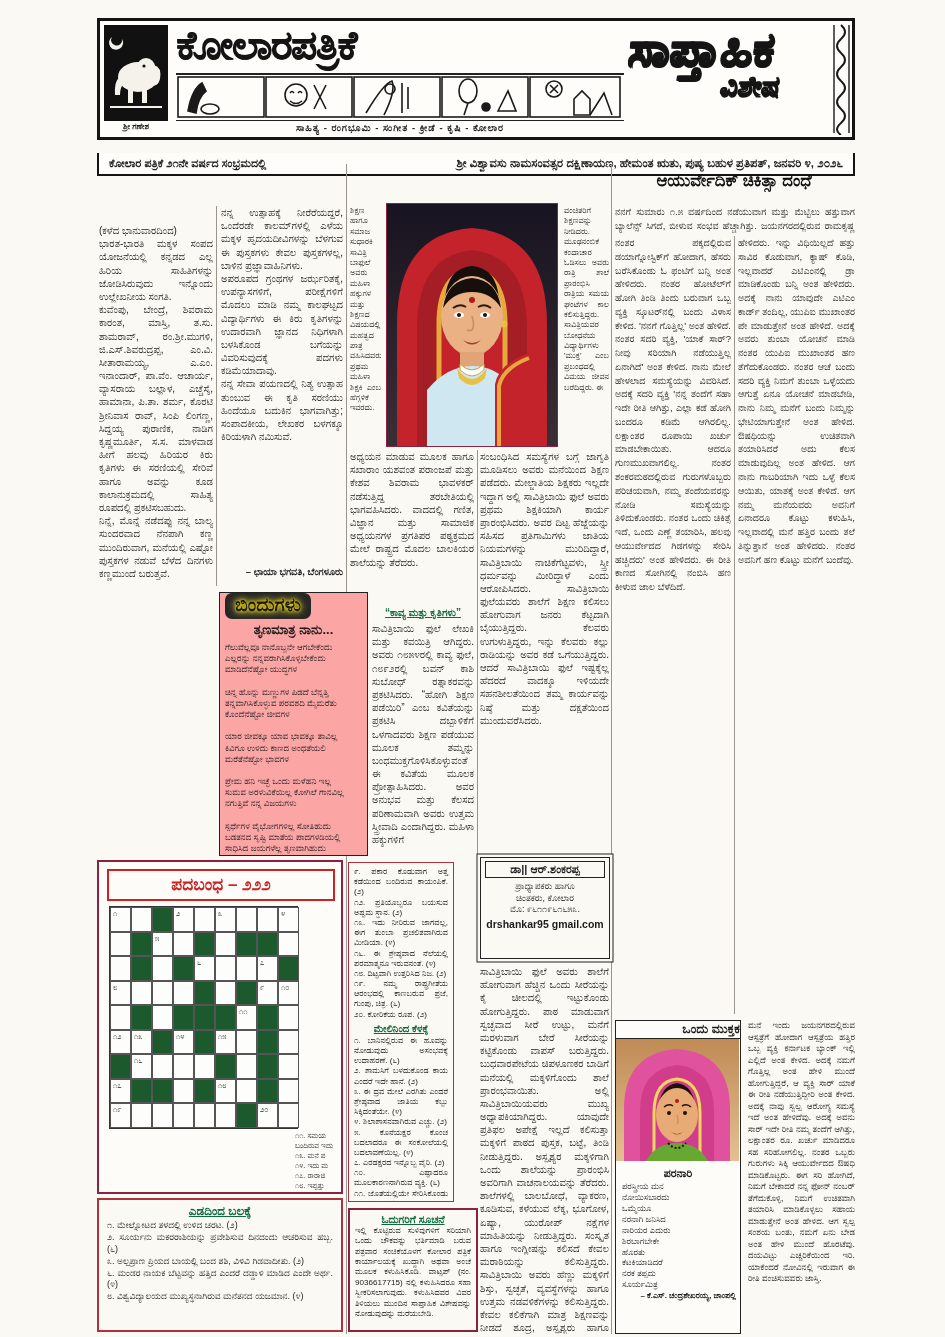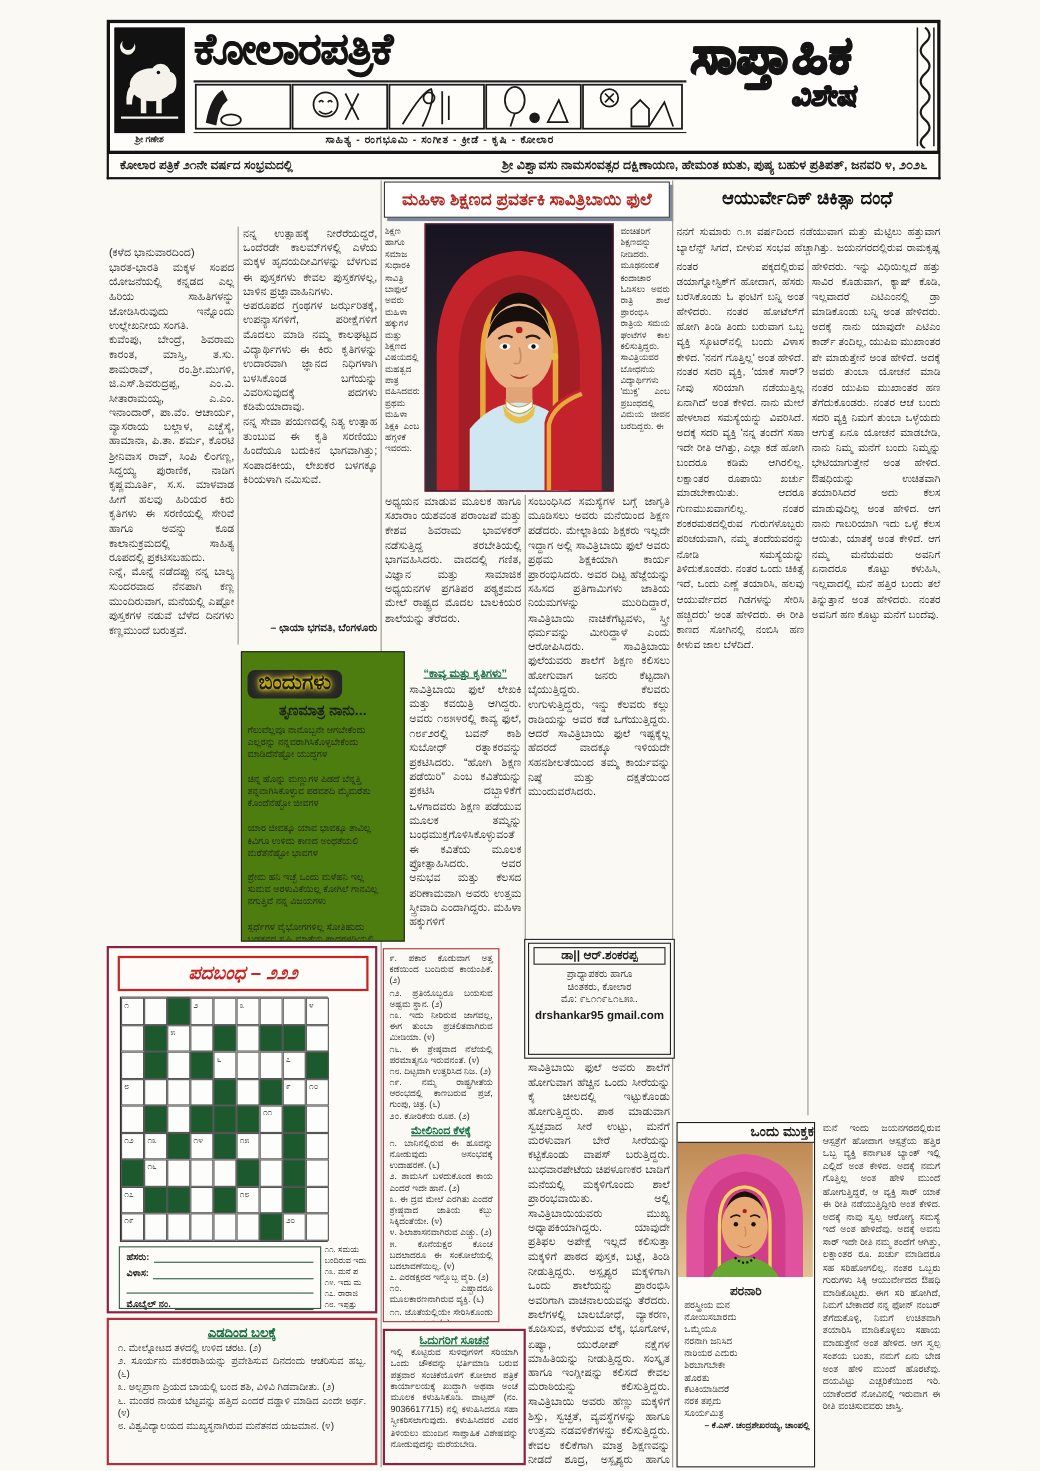--- a/index.html
+++ b/index.html
@@ -16,21 +16,21 @@
   .art-strip { left:76px; top:52px; width:448px; height:48px; border-top:2px solid #222; border-bottom:1px solid #222; }
   .tagline { left:76px; top:101px; width:448px; text-align:center; font-size:9.5px; font-weight:bold; letter-spacing:1px; }
   .styl-title { left:528px; top:0px; width:198px; height:116px; }
   .styl1 { font-size:47px; font-weight:900; transform:skewX(-6deg); color:#151515;
            text-shadow:1.5px 0 #151515, 0 1.5px #151515, 2px 2px 0 #151515; white-space:nowrap; }
   .styl2 { font-size:27px; font-weight:900; transform:skewX(-10deg); color:#151515; margin:-6px 0 0 92px;
            text-shadow:1px 0 #151515, 1.5px 1.5px 0 #151515; white-space:nowrap; }
   .deco-col { left:730px; top:2px; width:22px; height:112px; }
 
   
-  .date-row { left:97px; top:140px; width:758px; height:23px; border:2.5px solid #141414; border-top:none;
+  .date-row { left:97px; top:153px; width:758px; height:23px; border:2.5px solid #141414; border-top:none;
               display:flex; align-items:center; justify-content:space-between; padding:0 10px; background:#fefdf9; }
   .date-row .l { font-size:11px; font-weight:900; }
   .date-row .r { font-size:11.5px; font-weight:900; }
 
   
   .hl-left { left:97px; top:170px; width:247px; text-align:center; font-size:19px; font-weight:900; color:#111; }
   .hl-center { left:349px; top:165px; width:260px; height:33px; background:#fff; border:1.5px solid #3a3a3a;
                box-shadow:3px 3px 0 #7d8aa0; color:#b3251d; font-size:15.5px; font-weight:900;
                display:flex; align-items:center; justify-content:center; white-space:nowrap; }
   .hl-right { left:613px; top:171px; width:242px; text-align:center; font-size:16.5px; font-weight:900; color:#111; }
@@ -39,30 +39,30 @@
   .col { font-size:10px; line-height:1.32; text-align:justify; overflow:hidden; white-space:pre-line; }
   .tiny { font-size:8px; line-height:1.3; }
   .sm { font-size:9.5px; line-height:1.45; }
   .sig { font-weight:900; font-size:9.5px; text-align:right; }
   .vrule { width:1px; background:#9a958c; }
 
   
   .portrait { left:386px; top:203px; width:172px; height:244px; border:1px solid #8b2242; background:#23202b; }
 
   
-  .bindu-box { left:219px; top:592px; width:149px; height:264px; border:1.5px solid #222; padding:16px 5px; background:#4d7c0f; overflow:hidden; }
+  .bindu-box { left:219px; top:592px; width:149px; height:264px; border:1.5px solid #222; padding:0 5px; background:#fca5a5; overflow:hidden; }
   .bindu-title { display:inline-block; background:#262626; border-radius:7px; padding:1px 10px 3px; color:#1a1a1a;
                  font-size:19px; font-weight:900; text-shadow:0 0 2px #ffe600, 0 0 5px #ffd900, 0 0 8px #ffef4d; }
   .poem-title { text-align:center; font-weight:900; font-size:13px; margin:3px 0 4px; }
   .poem { font-size:8.6px; line-height:1.3; white-space:pre-line; }
 
   
   .cw-box { left:97px; top:860px; width:246px; height:334px; border:2px solid #8b2242; background:#fdfcf8; }
   .cw-title { position:absolute; left:8px; top:7px; width:228px; height:32px; border:2.5px solid #cc2222;
-              color:#cc2222; font-size:17px; font-weight:900; display:flex; align-items:center; justify-content:center;font-style:italic; }
+              color:#cc2222; font-size:17px; font-weight:900; display:flex; align-items:center; justify-content:center; }
   .cw-grid { position:absolute; left:10px; top:44px; display:grid;
              grid-template-columns:repeat(9,21px); grid-auto-rows:24.5px; border:1px solid #333; width:189px; }
   .cw-cell { border:0.5px solid #555; position:relative; }
   .cw-white { background:#fdfdfb; }
   .cw-green { background:#1c5a2e; }
   .cw-cell span { position:absolute; left:2px; top:1px; font-size:7.5px; color:#222; }
   .cw-form { position:absolute; left:9px; top:271px; width:184px; height:57px; border:1.5px solid #2e5d43; padding:3px 6px; font-size:8.5px; }
   .cw-form .row { display:flex; align-items:flex-end; margin-bottom:4px; }
   .cw-form .lab { font-weight:bold; white-space:nowrap; margin-right:4px; }
   .cw-form .line { flex:1; border-bottom:1px solid #2e5d43; height:9px; }
@@ -160,21 +160,20 @@
         <path d="M4 2 v108 M19 2 v108" stroke="#1a1a1a" stroke-width="1.4"></path>
       </svg>
     </div>
   </div>
 
   <div class="abs date-row">
     <span class="l">ಕೋಲಾರ ಪತ್ರಿಕೆ ೨೧ನೇ ವರ್ಷದ ಸಂಭ್ರಮದಲ್ಲಿ</span>
     <span class="r">ಶ್ರೀ ವಿಶ್ವಾವಸು ನಾಮಸಂವತ್ಸರ ದಕ್ಷಿಣಾಯಣ, ಹೇಮಂತ ಋತು, ಪುಷ್ಯ ಬಹುಳ ಪ್ರತಿಪತ್, ಜನವರಿ ೪, ೨೦೨೬</span>
   </div>
 
-  <div class="abs hl-center">ಮಹಿಳಾ ಶಿಕ್ಷಣದ ಪ್ರವರ್ತಕಿ ಸಾವಿತ್ರಿಬಾಯಿ ಫುಲೆ</div>
   <div class="abs hl-right">ಆಯುರ್ವೇದಿಕ್ ಚಿಕಿತ್ಸಾ ದಂಧೆ</div>
 
   <div class="abs vrule" style="left:346px; top:164px; height:1170px;"></div>
   <div class="abs vrule" style="left:611px; top:164px; height:1170px;"></div>
   <div class="abs vrule" style="left:216px; top:206px; height:380px;"></div>
   <div class="abs vrule" style="left:477px; top:450px; height:406px;"></div>
   <div class="abs vrule" style="left:734px; top:236px; height:778px;"></div>
 
   <div class="abs col" style="left:99px; top:206px; width:114px; height:648px;margin-top:18px;">(ಕಳೆದ ಭಾನುವಾರದಿಂದ)
 ಭಾರತ-ಭಾರತಿ ಮಕ್ಕಳ ಸಂಪದ ಯೋಜನೆಯಲ್ಲಿ ಕನ್ನಡದ ಎಲ್ಲ ಹಿರಿಯ ಸಾಹಿತಿಗಳನ್ನು ಜೋಡಿಸಿರುವುದು ಇನ್ನೊಂದು ಉಲ್ಲೇಖನೀಯ ಸಂಗತಿ.
@@ -397,37 +396,20 @@
         <div class="cw-cell cw-white"></div>
         <div class="cw-cell cw-white"></div>
         <div class="cw-cell cw-white"></div>
         <div class="cw-cell cw-white"></div>
         <div class="cw-cell cw-green"></div>
         <div class="cw-cell cw-white">
           <span>೨೦</span>
         </div>
         <div class="cw-cell cw-white"></div>
       </div>
-    <div class="cw-form">
-      <div class="row">
-          <span class="lab">ಹೆಸರು:</span>
-          <span class="line"></span>
-        </div>
-      <div class="row">
-          <span class="lab">ವಿಳಾಸ:</span>
-          <span class="line"></span>
-        </div>
-      <div class="row">
-          <span class="line"></span>
-        </div>
-      <div class="row">
-          <span class="lab">ಮೊಬೈಲ್ ನಂ.</span>
-          <span class="line"></span>
-        </div>
-    </div>
     <div class="cw-frag">೧೧. ಸಮಯ
 ಬಂದಿರುವ ಇದು
 ೧೩. ಮನೆ ಪ
 ೧೪. ಇದು ಮ
 ೧೭. ರಾರಾಜಿ
 ೧೮. ಇಪ್ಪತ್ತು</div>
   </div>
 
   <div class="abs clue-box">
     <div class="clues">೯. ಪಕಾರ ಕೊಡುವಾಗ ಅತ್ತ ಕಡೆಯಿಂದ ಬಂದಿರುವ ಕಾಯಂಪಿಕೆ. (೨)

